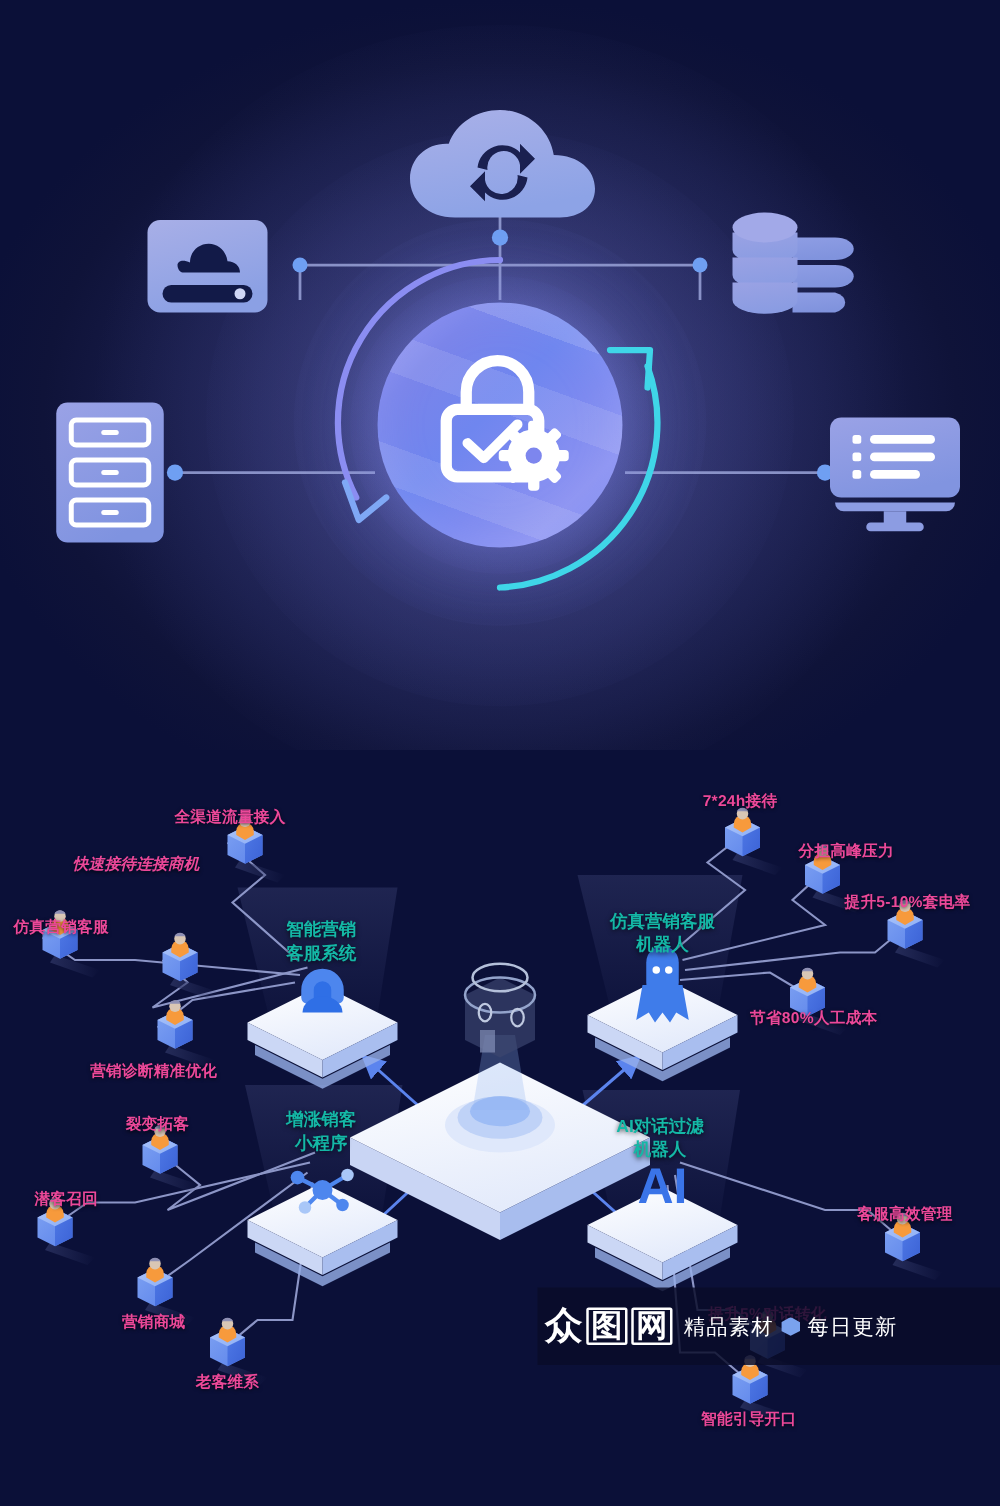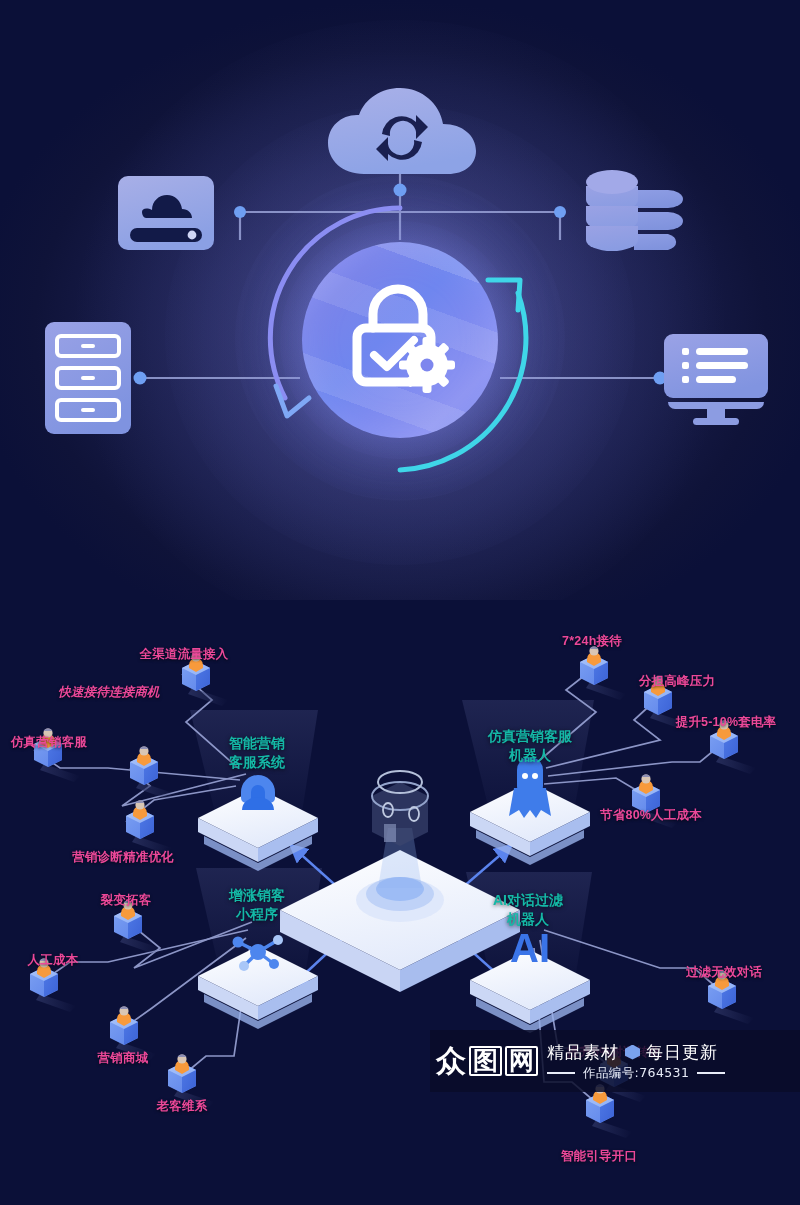--- a/index.html
+++ b/index.html
@@ -607,42 +607,37 @@
     <div class="node-label" style="left:109px;top:92px;font-style:italic;">快速接待连接商机</div>
     <div class="node-label" style="left:49px;top:142px;">仿真营销客服</div>
     <div class="node-label" style="left:123px;top:241px;margin-top:16px;">营销诊断精准优化</div>
 
     <div class="node-label" style="left:592px;top:41px;">7*24h接待</div>
     <div class="node-label" style="left:661px;top:81px;margin-left:16px;">分担高峰压力</div>
     <div class="node-label" style="left:726px;top:122px;">提升5-10%套电率</div>
     <div class="node-label" style="left:651px;top:215px;">节省80%人工成本</div>
 
     <div class="node-label" style="left:126px;top:300px;">裂变拓客</div>
-    <div class="node-label" style="left:53px;top:360px;">人工成本</div>
+    <div class="node-label" style="left:53px;top:360px;">潜客召回</div>
     <div class="node-label" style="left:123px;top:458px;">营销商城</div>
     <div class="node-label" style="left:182px;top:506px;">老客维系</div>
 
-    <div class="node-label" style="left:724px;top:372px;">过滤无效对话</div>
+    <div class="node-label" style="left:724px;top:372px;">客服高效管理</div>
     <div class="node-label" style="left:614px;top:452px;">提升5%对话转化</div>
-    <div class="node-label" style="left:599px;top:556px;font-family:Liberation Serif, serif;">智能引导开口</div>
+    <div class="node-label" style="left:599px;top:536px;font-family:Liberation Serif, serif;">智能引导开口</div>
   </div>
 
   <div class="watermark">
     <div class="wm-logo">
       <span class="wm-glyph">众</span>
       <span class="wm-box">图</span>
       <span class="wm-box">网</span>
     </div>
     <div class="wm-right">
       <div class="wm-tag">
         <span>精品素材</span>
         <span class="wm-dot"></span>
         <span>每日更新</span>
       </div>
-      <div class="wm-sub">
-        <span class="wm-rule"></span>
-        <span>作品编号:764531</span>
-        <span class="wm-rule"></span>
-      </div>
     </div>
   </div>
 
 </div>
 
 </body></html>

